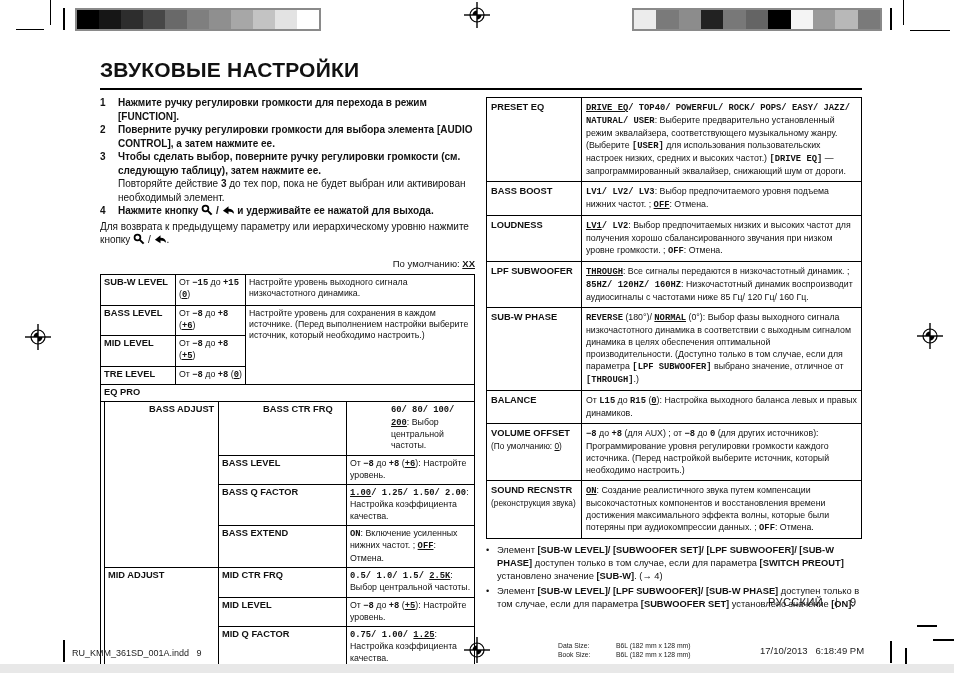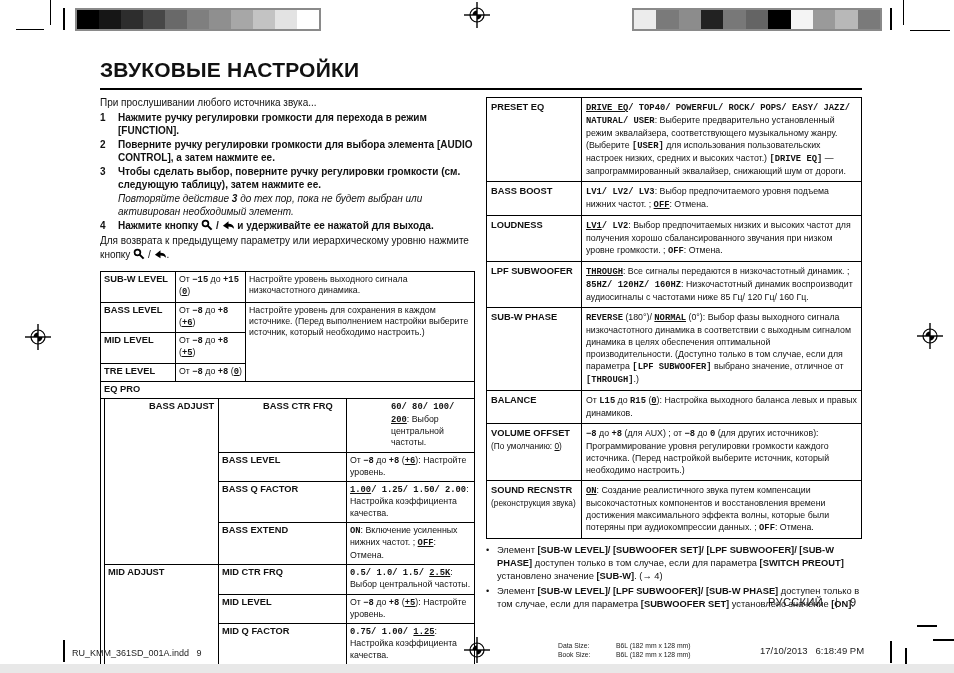--- a/index.html
+++ b/index.html
@@ -14,21 +14,21 @@
   .regmark{position:absolute;width:26px;height:26px;}
   
   #page-title{position:absolute;left:100px;top:58px;font-size:21px;font-weight:700;letter-spacing:.2px;}
   #title-rule{position:absolute;left:100px;top:88px;width:762px;height:2px;background:#000;}
   #col-left{position:absolute;left:100px;top:96px;width:375px;font-size:10px;line-height:13.5px;}
   #col-right{position:absolute;left:486px;top:97px;width:376px;}
   .intro{margin:0 0 1px 0;}
   .step{display:flex;}
   .step .n{width:18px;font-weight:700;flex:none;}
   .step .t{font-weight:700;}
-  .step .cont{font-weight:400;font-style:italic;}
+  .step .cont{font-weight:400;}
   .ret-note{margin-top:2px;}
   .default-note{text-align:right;font-size:9.5px;margin:7px 0 4px 0;}
   .default-note b u{text-underline-offset:1px;}
   .icon{display:inline-block;vertical-align:-2px;}
   
   table{border-collapse:collapse;}
   .ltab{width:375px;font-size:8.8px;line-height:11.3px;border:1.5px solid #000;}
   .ltab td{border:1px solid #000;padding:2px 3px 3px 3px;vertical-align:top;}
   .c1{width:68px;font-weight:700;font-size:9.3px;border-radius:8px;}
   .c2{width:62px;}
@@ -127,21 +127,20 @@
   <div class="crop" style="left:63px;top:640px;width:2px;height:22px"></div>
   <div class="crop" style="left:917px;top:625px;width:20px;height:2px"></div>
   <div class="crop" style="left:933px;top:639px;width:21px;height:2px"></div>
   <div class="crop" style="left:890px;top:641px;width:2px;height:22px"></div>
   <div class="crop" style="left:905px;top:648px;width:2px;height:25px"></div>
 
   <div id="page-title">ЗВУКОВЫЕ НАСТРОЙКИ</div>
   <div id="title-rule"></div>
 
   <div id="col-left">
-    <p class="intro">При прослушивании любого источника звука...</p>
 
     <div class="step">
       <span class="n">1</span>
       <span class="t">Нажмите ручку регулировки громкости для перехода в режим [FUNCTION].</span>
     </div>
     <div class="step">
       <span class="n">2</span>
       <span class="t">Поверните ручку регулировки громкости для выбора элемента [AUDIO CONTROL], а затем нажмите ее.</span>
     </div>
     <div class="step">
@@ -168,20 +167,23 @@
     <p class="ret-note">
       <span>Для возврата к предыдущему параметру или иерархическому уровню нажмите кнопку</span>
       <svg class="icon" width="12" height="12" viewBox="0 0 14 14">
           <circle cx="5.2" cy="5.2" r="3.4" fill="none" stroke="#000" stroke-width="2"></circle>
           <line x1="8" y1="8" x2="12.4" y2="12.4" stroke="#000" stroke-width="2.4"></line>
         </svg>&nbsp;/&nbsp;<svg class="icon" width="13" height="12" viewBox="0 0 15 14">
           <path d="M1 8 L7.5 2.5 L7.5 5.6 Q13.5 5.6 14 11.5 Q11.5 8.8 7.5 8.8 L7.5 12 Z" fill="#000"></path>
         </svg><span>.</span>
     </p>
 
+    <div class="default-note">
+      <span>По умолчанию: </span><b><u>XX</u></b>
+    </div>
 
     <table class="ltab">
       <tbody>
           <tr>
         <td class="c1">SUB-W LEVEL</td>
         <td class="c2">От <b>−15</b> до <b>+15</b> (<b><u>0</u></b>)</td>
         <td>Настройте уровень выходного сигнала низкочастотного динамика.</td>
       </tr>
       <tr>
         <td class="c1">BASS LEVEL</td>

